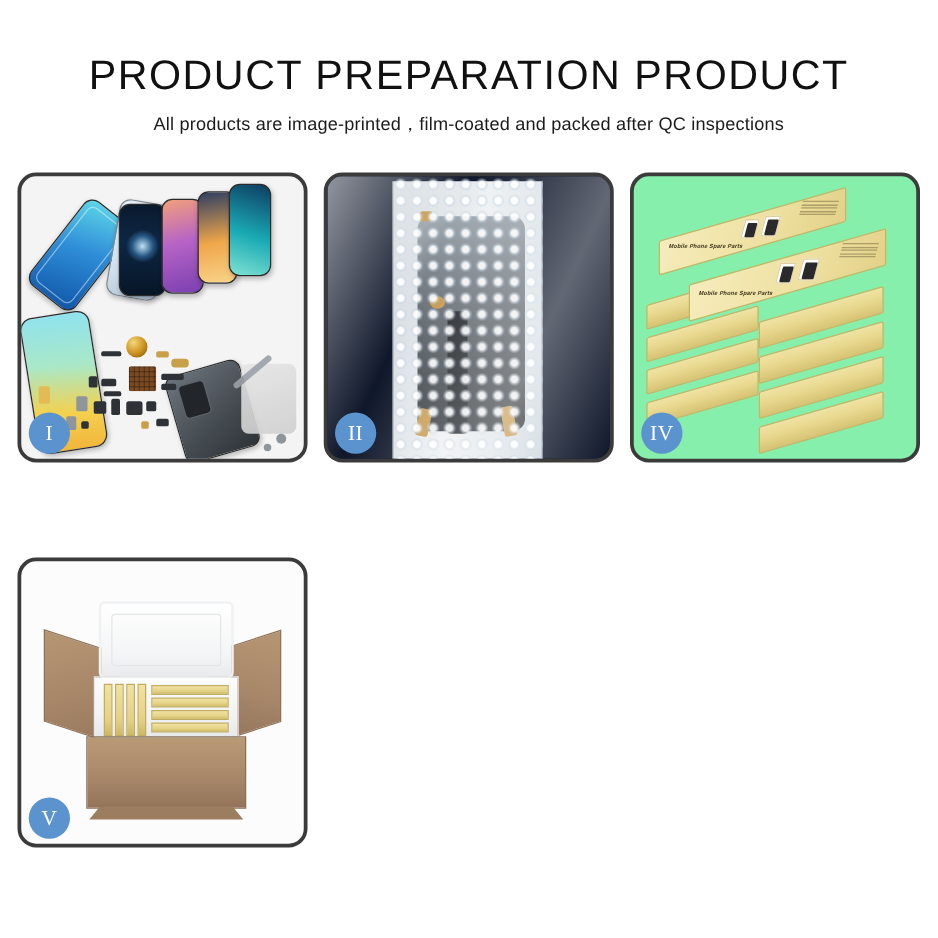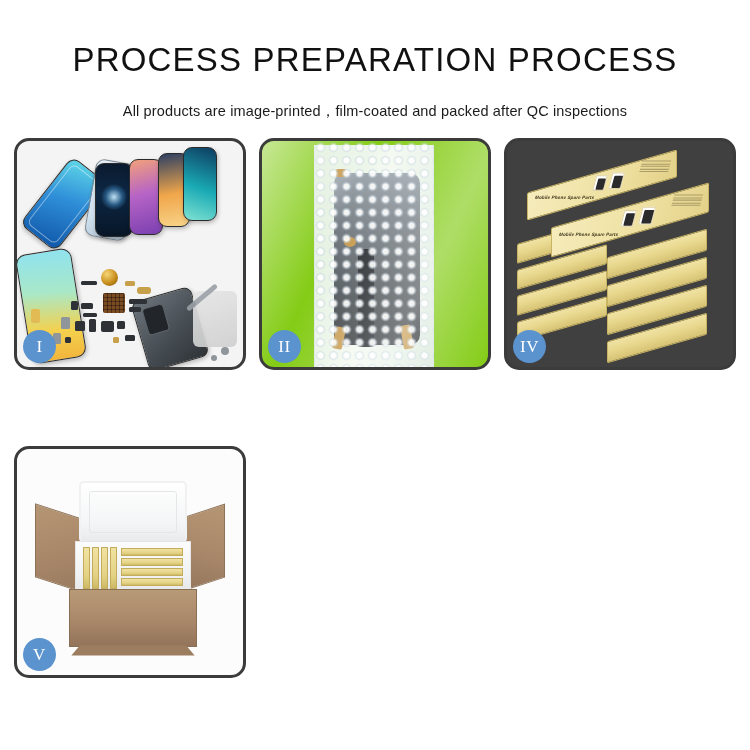--- a/index.html
+++ b/index.html
@@ -23,21 +23,21 @@
     color: #111111;
     font-weight: 400;
     margin-top: 43px;
     line-height: 1.05;
     white-space: nowrap;
   }
   .subtitle {
     font-size: 14.5px;
     color: #1b1b1b;
     font-weight: 400;
-    margin-top: 24px;
+    margin-top: 12px;
     letter-spacing: 0.15px;
     white-space: nowrap;
   }
 
   
   .grid {
     position: absolute;
     left: 14px; top: 138px;
     width: 722px;
     display: grid;
@@ -143,21 +143,21 @@
     position:absolute; right:6px; top:150px; width:44px; height:56px;
     background: linear-gradient(160deg,#e6e6e6 0%,#cfcfcf 100%);
     border-radius:6px; opacity:.9;
   }
   .tool::after {
     content:""; position:absolute; left:-10px; top:4px; width:38px; height:5px;
     background:#9aa0a6; transform:rotate(-40deg); border-radius:3px;
   }
 
   
-  .p2 { background: #84cc16; text-decoration: underline; }
+  .p2 { background: #0f172a; text-decoration: underline; }
   .bag {
     position:absolute; left:52px; top:4px; width:120px; height:222px;
     background: linear-gradient(100deg, rgba(236,243,247,.88) 0%, rgba(250,252,253,.95) 50%, rgba(228,237,243,.9) 100%);
     border-left:1px solid #dde5ea; border-right:1px solid #dde5ea;
   }
   .bubbles {
     position:absolute; inset:0;
     background-image: radial-gradient(circle at 50% 50%, rgba(255,255,255,.95) 26%, rgba(196,212,224,.55) 42%, rgba(255,255,255,0) 58%);
     background-size: 13px 13px;
     opacity:.95;
@@ -213,21 +213,21 @@
   .tray3-end {
     position:absolute; left:38px; top:160px; width:10px; height:30px;
     background:#8a7a3c;
   }
   .tray3-end2 {
     position:absolute; left:192px; top:160px; width:10px; height:30px;
     background:#9c8b48;
   }
 
   
-  .p4 { background:#404040; }
+  .p4 { background:#86efac; }
   .stack { position:absolute; left:4px; top:16px; width:224px; height:200px; }
   .bx {
     position:absolute;
     background: linear-gradient(180deg,#f0e2a4 0%,#e8d88e 45%,#d6c273 100%);
     border:1px solid #c9b463;
     border-radius:2px;
   }
   .bx-top {
     left:16px; top:14px; width:150px; height:28px;
     transform: skewY(-16deg);
@@ -320,21 +320,21 @@
   }
 
   .title, .subtitle, .badge, .lbl { -webkit-font-smoothing: antialiased; }
 </style>
 </head>
 <body>
 
 <div id="page">
 
   <div class="header">
-    <div class="title">PROCESS PREPARATION PROCESS</div>
+    <div class="title">PRODUCT PREPARATION PRODUCT</div>
     <div class="subtitle">All products are image-printed，film-coated and packed after QC inspections</div>
   </div>
 
   <div class="grid">
 
     <div class="panel p1">
       <div class="stage">
         <div class="ph ph-teal"></div>
         <div class="ph ph-glass"></div>
         <div class="ph ph-a"></div>

